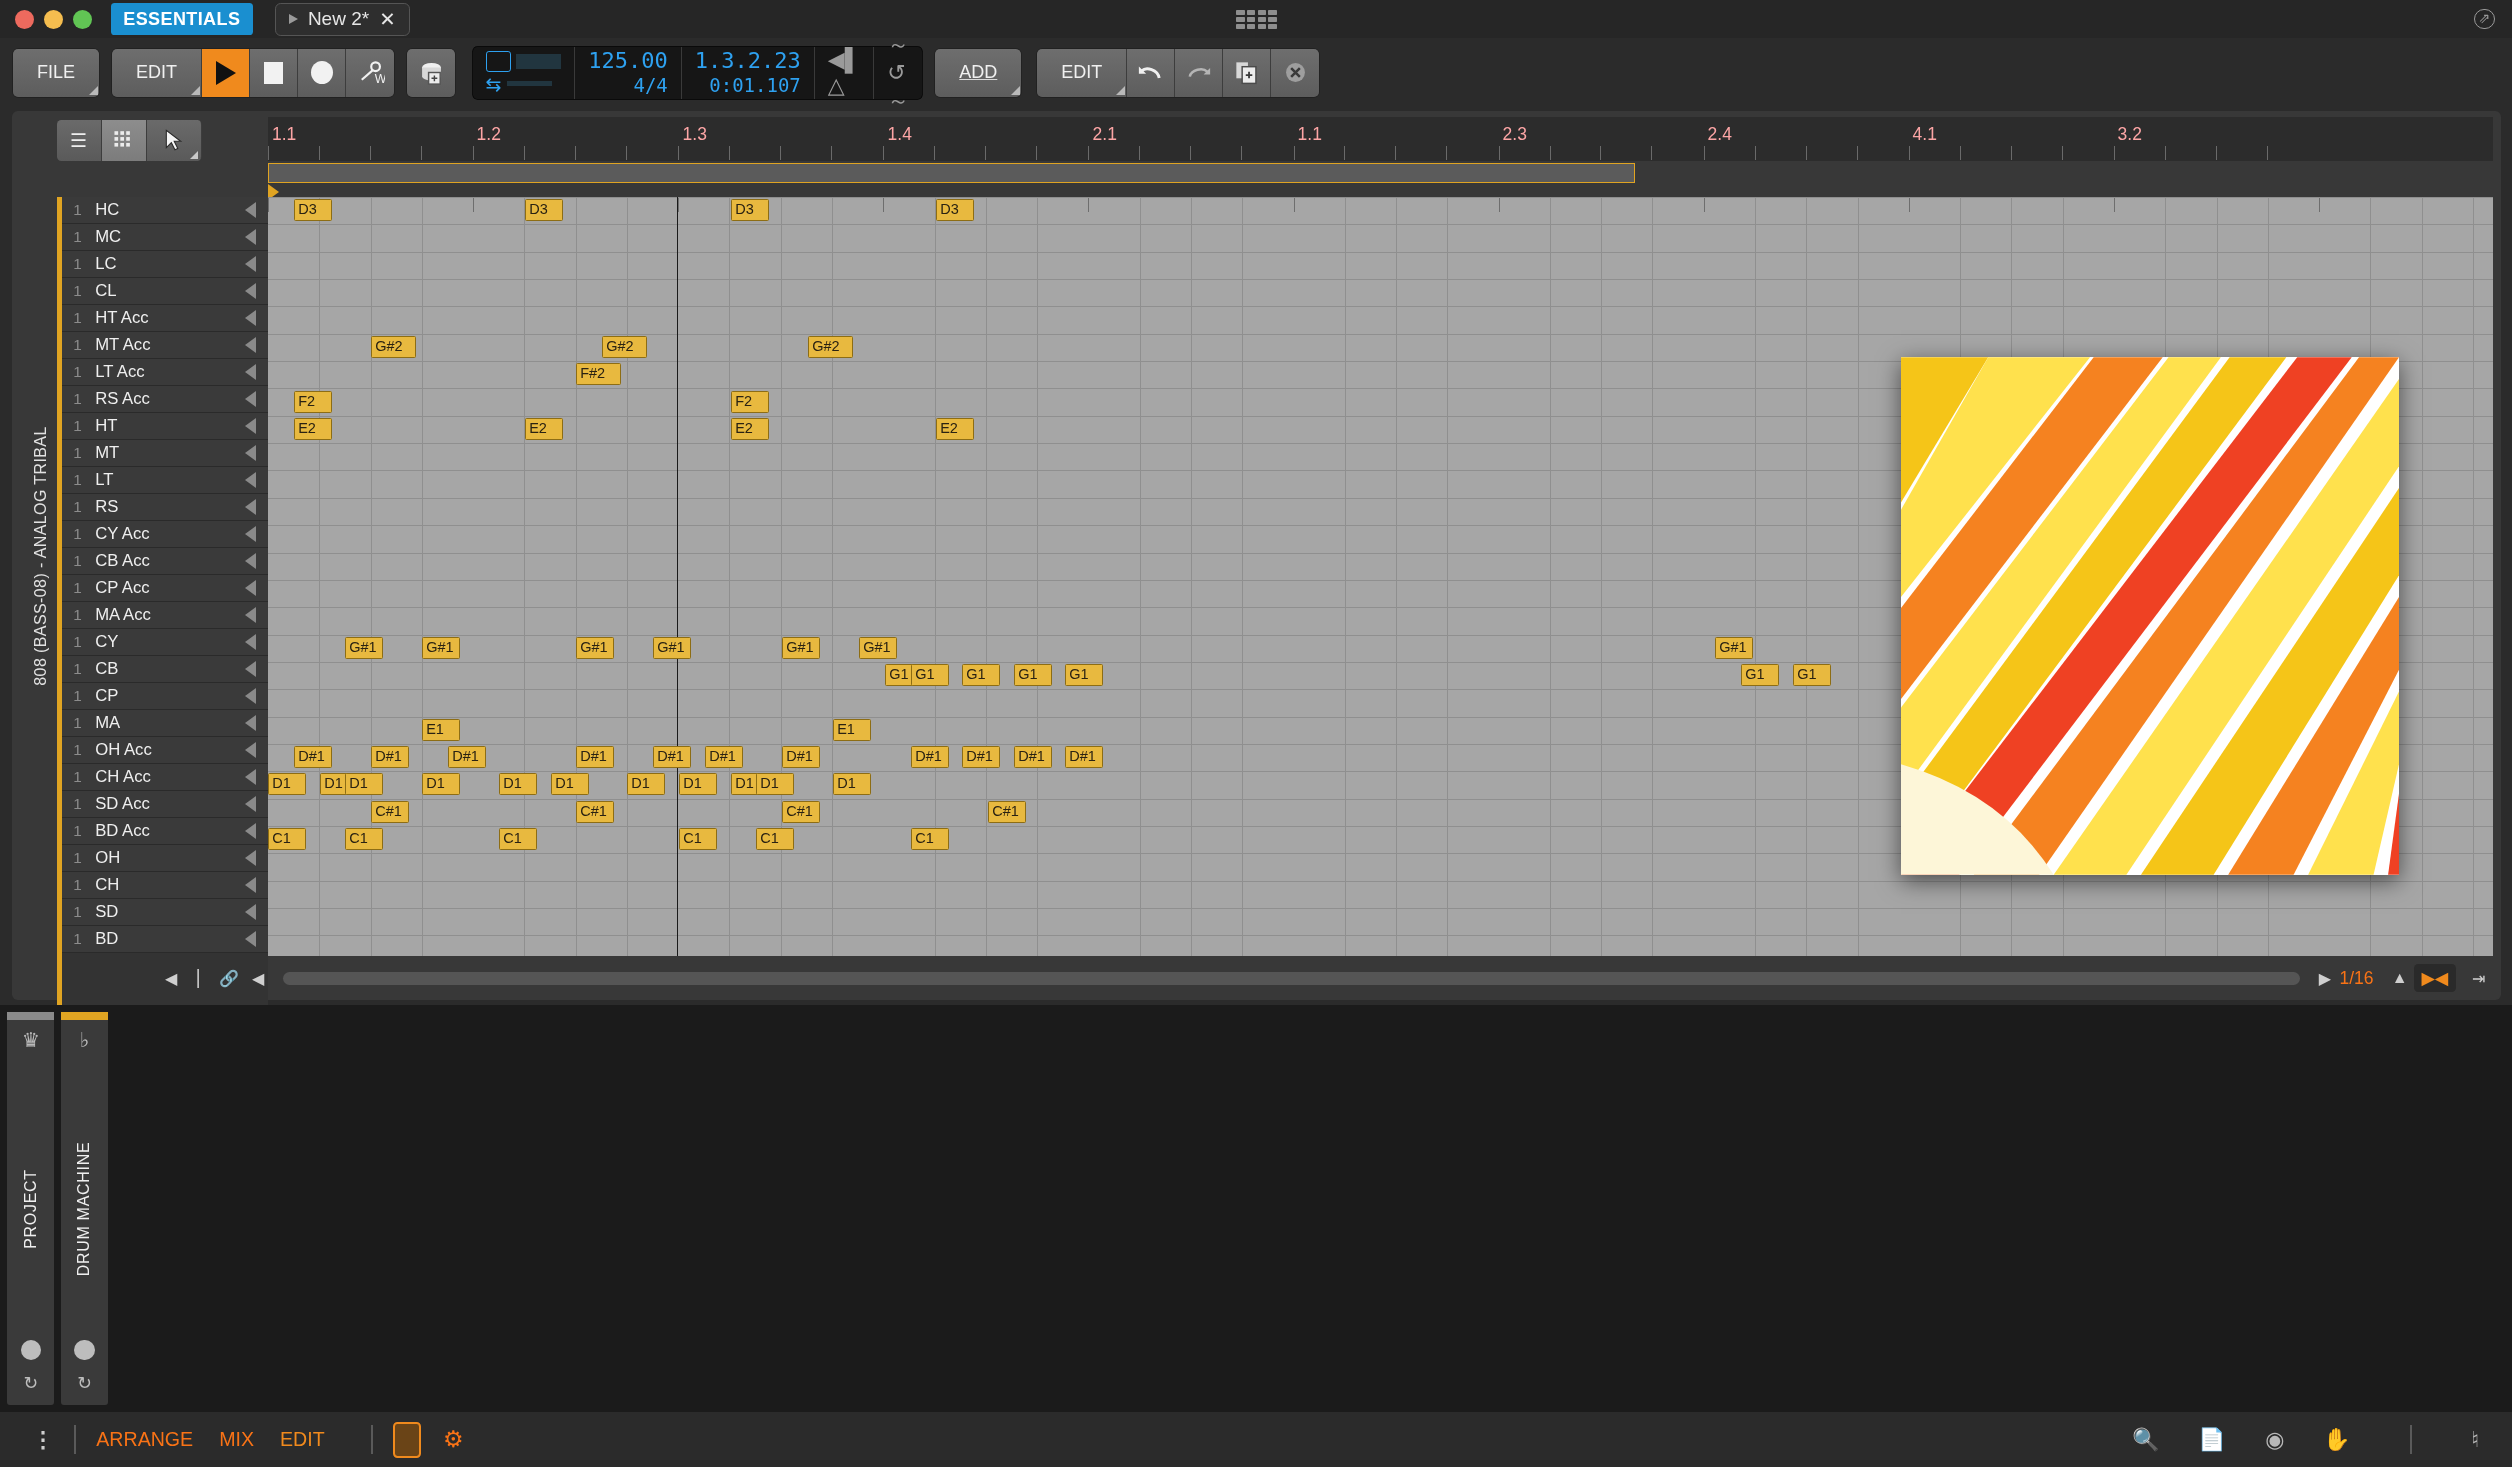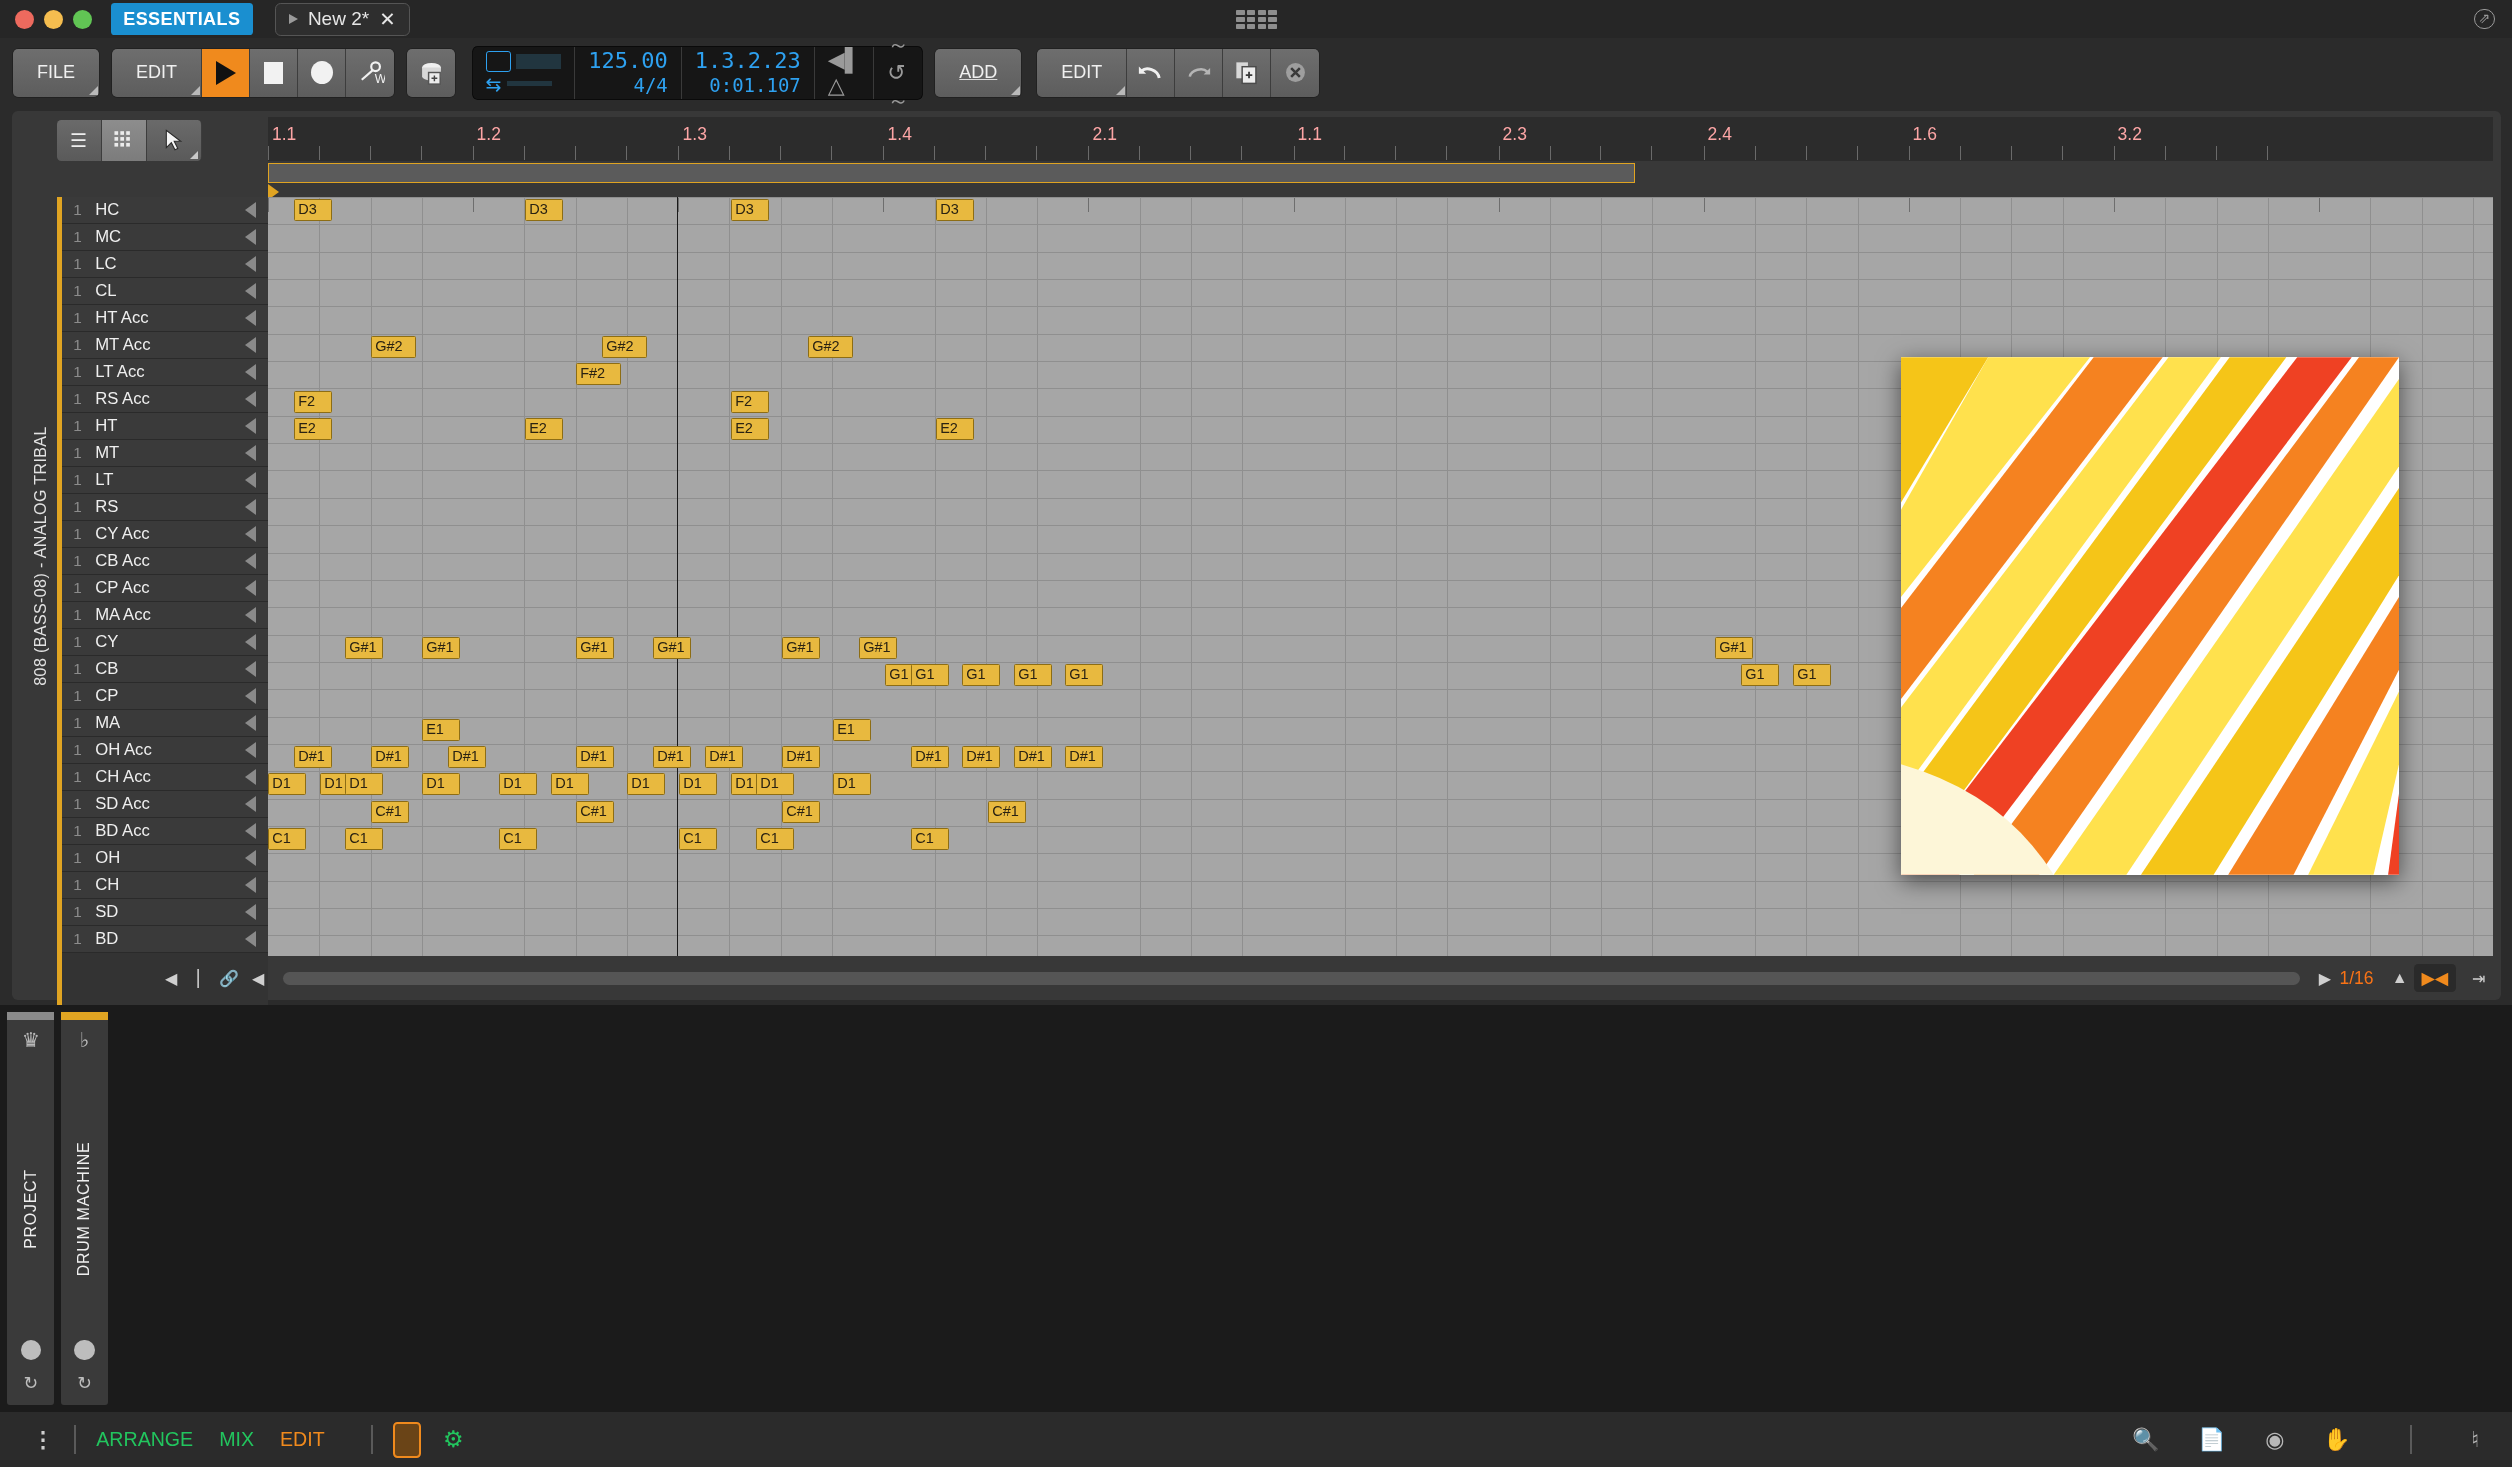--- a/index.html
+++ b/index.html
@@ -113,21 +113,21 @@
   .sidecol .ic { position:absolute; left:0; right:0; top:16px; text-align:center; color:#b9b9b9; font-size:20.4px; }
   .sidecol .vt { position:absolute; left:0; right:0; top:0; bottom:0; display:flex; align-items:center; justify-content:center;}
   .sidecol .vt span { transform:rotate(-90deg); white-space:nowrap; font-size:16px; color:#efefef; letter-spacing:0.7px; }
   .sidecol .b1 { position:absolute; left:50%; margin-left:-10.2px; bottom:45px; width:20.4px;height:20.4px;border-radius:50%;background:#bdbdbd;}
   .sidecol .b2 { position:absolute; left:0;right:0; bottom:11.6px; text-align:center; color:#bdbdbd; font-size:17.5px;}
 
   
   .status { position:absolute; left:0; bottom:0; width:2512px; height:55px; background:#2b2b2b; display:flex; align-items:center; }
   .st-i { margin-left:32px; color:#cfcfcf; font-size:22px; font-weight:bold;}
   .st-div { width:1.5px; height:29px; background:#5a5a5a; margin:0 20.4px; }
-  .st-item { font-size:19.6px; color:#22c55e; margin-right:26px; }
+  .st-item { font-size:19.6px; color:#f97316; margin-right:26px; }
   .st-item.act { color:#f08a1d; }
   .st-chip { width:28px; height:36px; border:2.2px solid #f08a1d; border-radius:4.4px; background:#6a4417; }
   .st-right { margin-left:auto; display:flex; align-items:center; gap:39px; margin-right:33px; color:#b8b8b8; font-size:22px;}
 </style>
 </head>
 <body>
 
 <div class="app">
 
   <div class="titlebar">
@@ -333,21 +333,21 @@
         <div class="rtick" style="left: 1235px;">2.3</div>
         <div class="rline" style="left: 1231px;"></div>
         <div class="rline" style="left: 1282px;"></div>
         <div class="rline" style="left: 1332px;"></div>
         <div class="rline" style="left: 1383px;"></div>
         <div class="rtick" style="left: 1440px;">2.4</div>
         <div class="rline" style="left: 1436px;"></div>
         <div class="rline" style="left: 1487px;"></div>
         <div class="rline" style="left: 1538px;"></div>
         <div class="rline" style="left: 1589px;"></div>
-        <div class="rtick" style="left: 1645px;">1.6</div>
+        <div class="rtick" style="left: 1645px;">4.1</div>
         <div class="rline" style="left: 1641px;"></div>
         <div class="rline" style="left: 1692px;"></div>
         <div class="rline" style="left: 1743px;"></div>
         <div class="rline" style="left: 1794px;"></div>
         <div class="rtick" style="left: 1850px;">3.2</div>
         <div class="rline" style="left: 1846px;"></div>
         <div class="rline" style="left: 1897px;"></div>
         <div class="rline" style="left: 1948px;"></div>
         <div class="rline" style="left: 1999px;"></div>
       </div>

